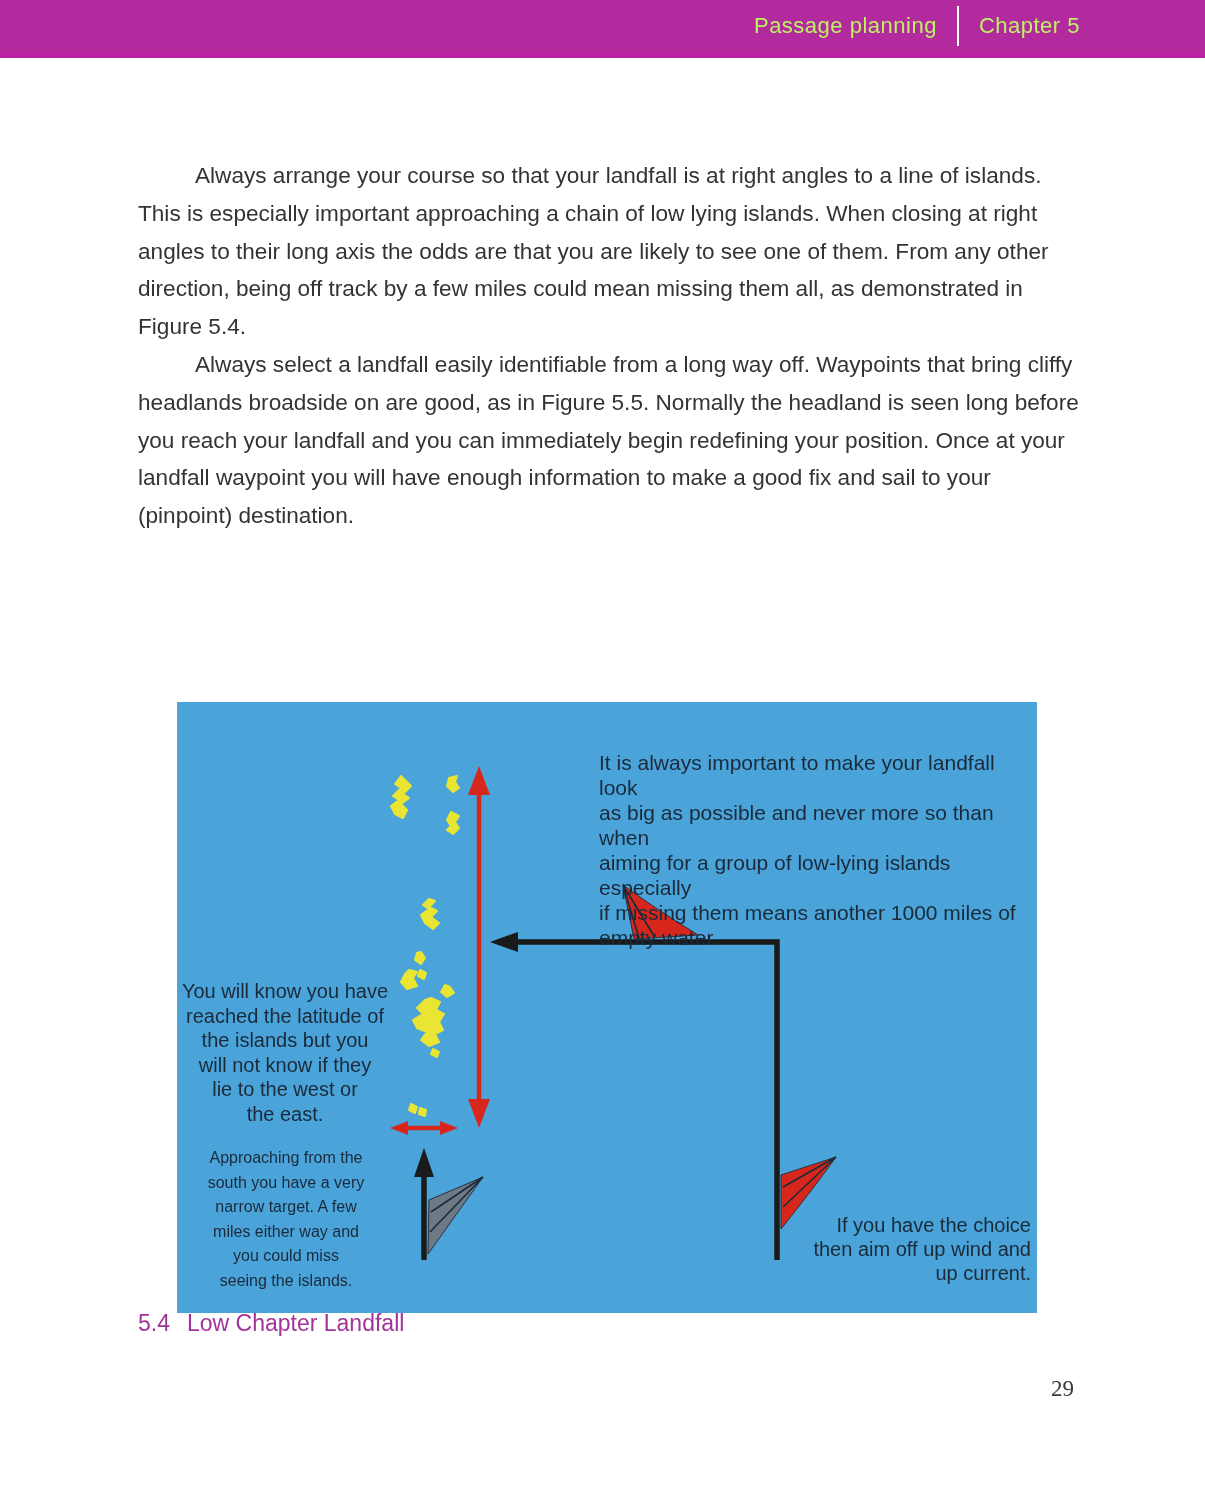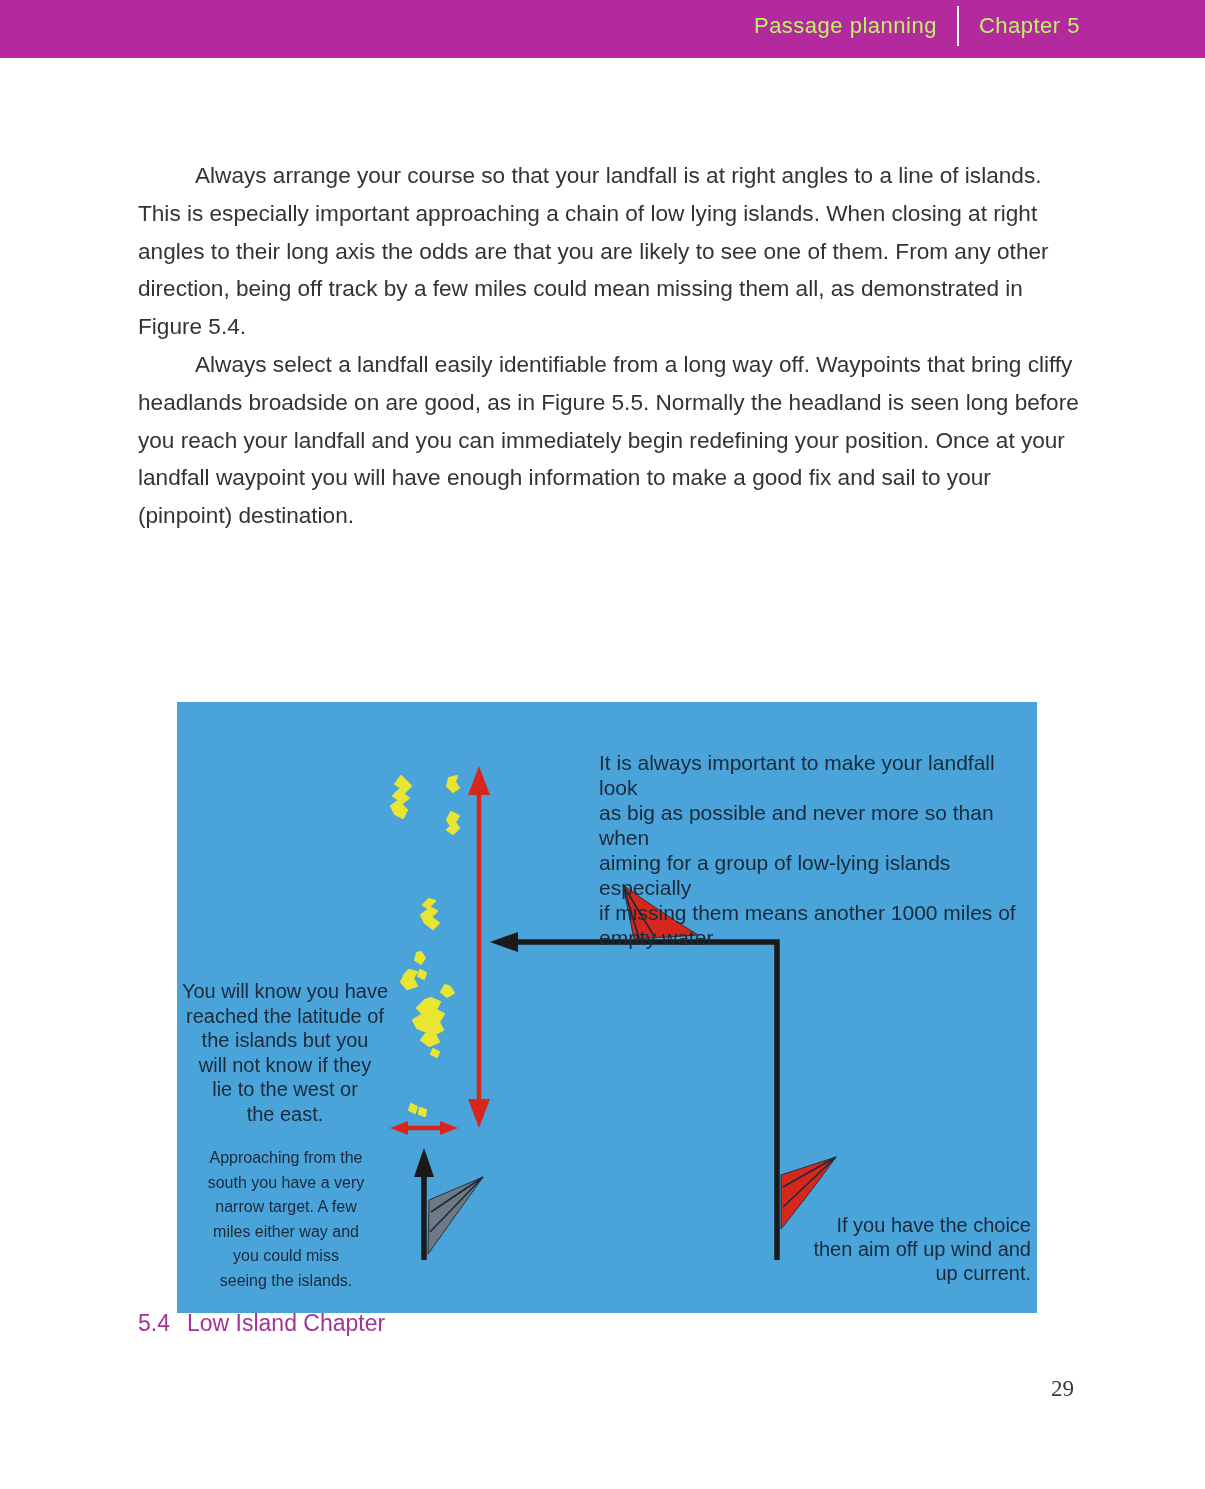--- a/index.html
+++ b/index.html
@@ -137,16 +137,16 @@
 narrow target. A few
 miles either way and
 you could miss
 seeing the islands.</div>
   <div class="fig-text ft-botright">If you have the choice
 then aim off up wind and
 up current.</div>
 </div>
 
 <div class="caption">
-  <span class="num">5.4</span><span>Low Island Chapter</span>
+  <span class="num">5.4</span><span>Low Chapter Landfall</span>
 </div>
 
 <div class="page-num">29</div>
 
 </body></html>

